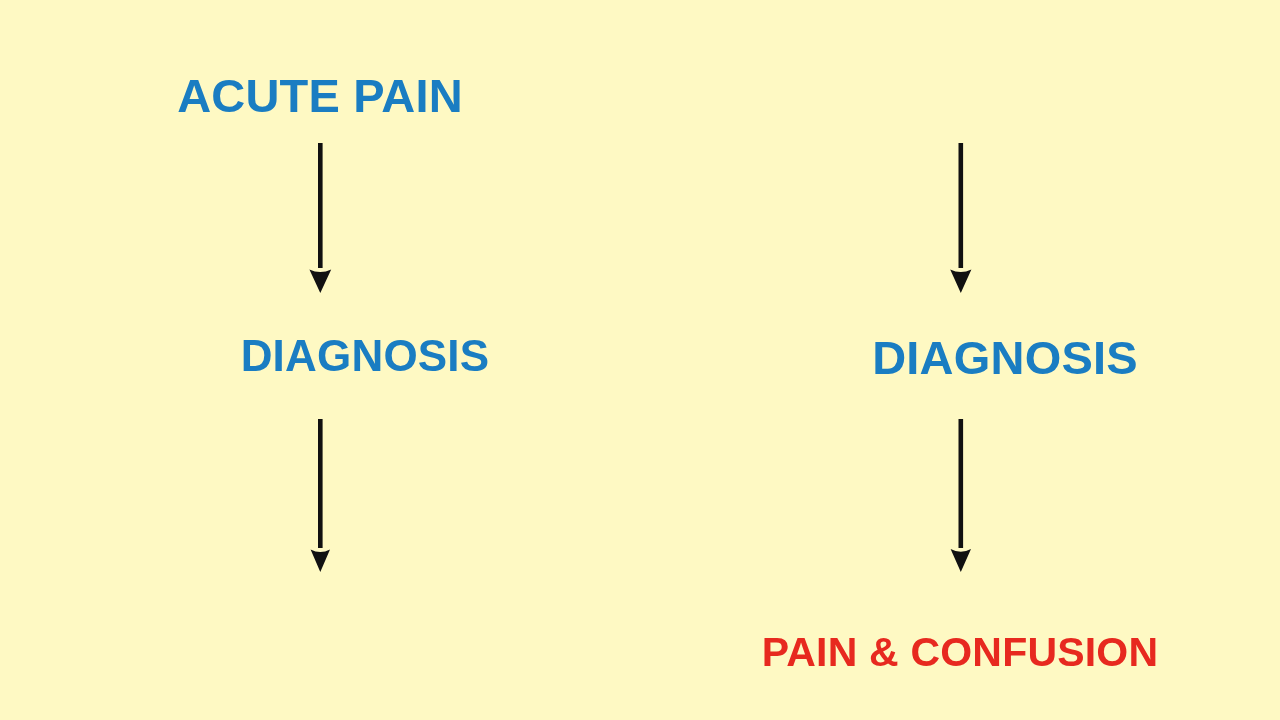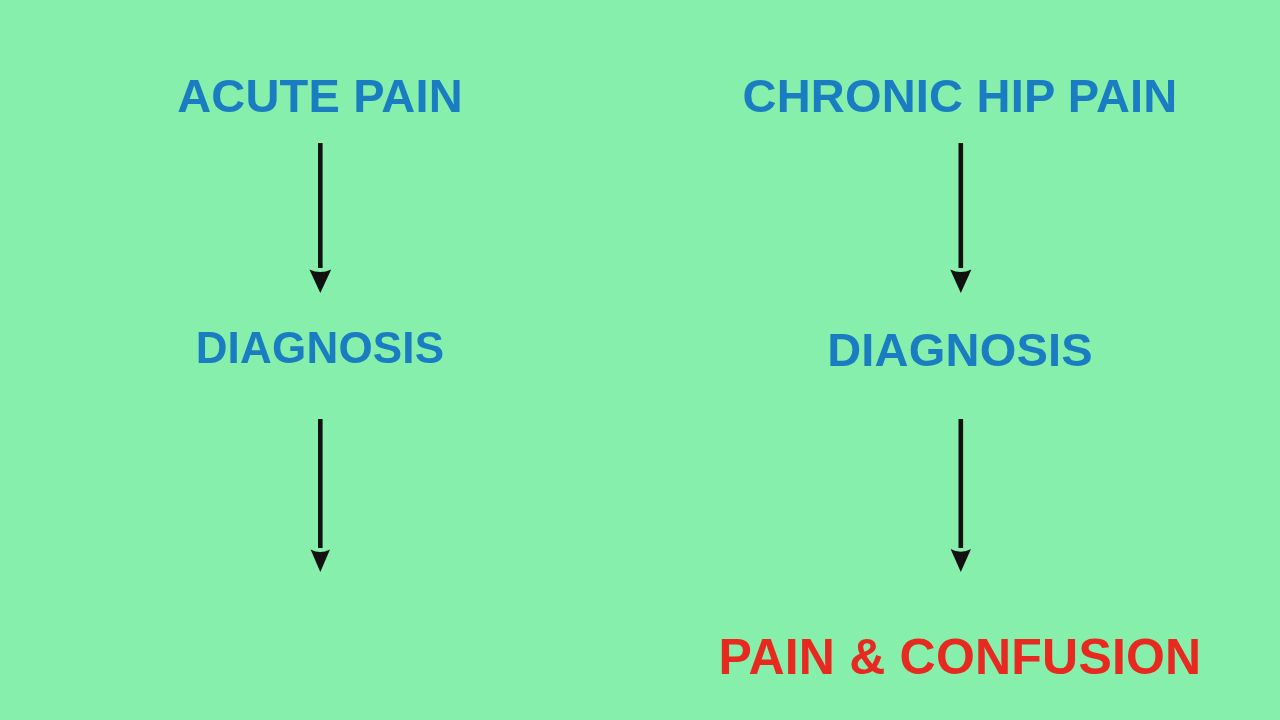--- a/index.html
+++ b/index.html
@@ -13,21 +13,21 @@
     height: 720px;
     overflow: hidden;
     font-family: "Liberation Sans", sans-serif;
     -webkit-font-smoothing: antialiased;
   }
 
   #diagram {
     position: relative;
     width: 1280px;
     height: 720px;
-    background: #86efac;
+    background: #fef9c3;
   }
 
   .column {
     position: absolute;
     top: 0;
     height: 720px;
     width: 640px;
   }
   .column.left  { left: 0; }
   .column.right { left: 640px; }
@@ -37,32 +37,32 @@
     width: 100%;
     text-align: center;
     font-weight: bold;
     letter-spacing: 0.2px;
     line-height: 1;
     white-space: nowrap;
   }
 
   
   .row-top    { top: 72px; }
-  .row-middle { top: 326px; }
+  .row-middle { top: 334px; padding-left: 45px; }
   .row-bottom { top: 632px; }
 
   
   .left .row-top    { font-size: 47px; }
   .left .row-middle { font-size: 44px; }
   .left .row-bottom { font-size: 45px; }
 
   
   .right .row-top    { font-size: 47px; }
   .right .row-middle { font-size: 47px; }
-  .right .row-bottom { font-size: 50px; }
+  .right .row-bottom { font-size: 41px; }
 
   .c-blue  { color: #1a7dc2; }
   .c-green { color: #0f7d3c; }
   .c-red   { color: #e7291f; }
 
   
   .arrow {
     position: absolute;
     overflow: visible;
   }
@@ -96,21 +96,20 @@
       <svg width="36" height="153" viewBox="0 0 36 153" aria-hidden="true">
         <rect x="16" y="0" width="4.6" height="129" fill="#111111"></rect>
         <path d="M18.3 153 L8.6 130.5 Q18.3 135.5 28 130.5 Z" fill="#111111"></path>
       </svg>
     </div>
 
   </div>
 
   <div class="column right">
 
-    <div class="node row-top c-blue">CHRONIC HIP PAIN</div>
 
     <div class="arrow arrow-1">
       <svg width="36" height="150" viewBox="0 0 36 150" aria-hidden="true">
         <rect x="15.5" y="0" width="4.6" height="125" fill="#111111"></rect>
         <path d="M17.8 150 L7.2 126.5 Q17.8 131.5 28.4 126.5 Z" fill="#111111"></path>
       </svg>
     </div>
 
     <div class="node row-middle c-blue">DIAGNOSIS</div>
 

